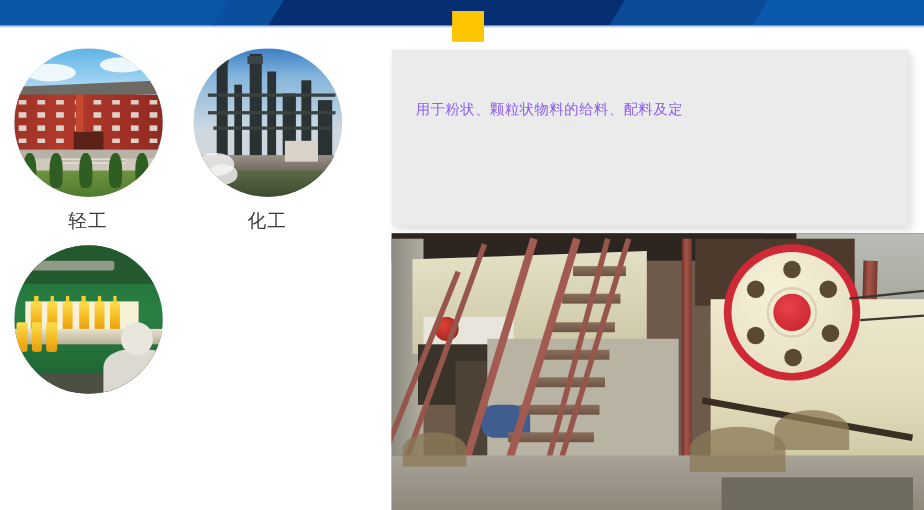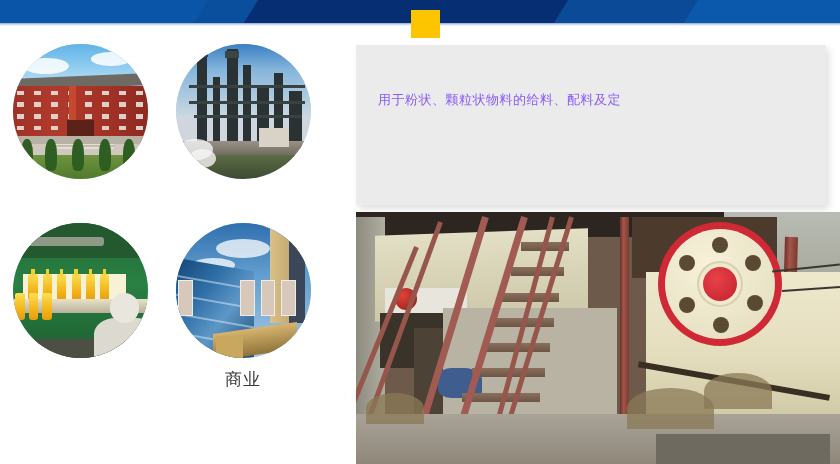--- a/index.html
+++ b/index.html
@@ -502,20 +502,21 @@
       <div class="ground-plaza"></div>
       <div class="stairs"></div>
       <div class="road"></div>
       <div class="green-band"></div>
       <div class="tree" style="left:6%;"></div>
       <div class="tree" style="left:24%;"></div>
       <div class="tree" style="left:44%;"></div>
       <div class="tree" style="left:64%;"></div>
       <div class="tree" style="left:82%;"></div>
     </div>
+    <div class="industry-label">轻工</div>
   </div>
 
   <div class="industry-cell cell-1">
     <div class="circle-photo">
       <div class="chem-sky"></div>
       <div class="chem-silhouette">
         <div class="tower" style="left:16%;bottom:0;width:7%;height:96%;"></div>
         <div class="tower" style="left:28%;bottom:0;width:5%;height:72%;"></div>
         <div class="tower" style="left:38%;bottom:0;width:8%;height:100%;"></div>
         <div class="tower" style="left:50%;bottom:0;width:6%;height:84%;"></div>
@@ -528,20 +529,21 @@
         <div class="pipe-h" style="left:10%;top:52%;width:86%;"></div>
         <div class="pipe-h" style="left:14%;top:66%;width:80%;"></div>
       </div>
       <div class="chem-deck"></div>
       <div class="chem-building" style="left:62%;top:62%;width:22%;height:14%;"></div>
       <div class="chem-building" style="left:36%;top:84%;width:20%;height:11%;"></div>
       <div class="chem-ground"></div>
       <div class="chem-steam" style="left:2%;top:70%;width:26%;height:16%;"></div>
       <div class="chem-steam" style="left:10%;top:78%;width:20%;height:14%;"></div>
     </div>
+    <div class="industry-label">化工</div>
   </div>
 
   <div class="industry-cell cell-2">
     <div class="circle-photo">
       <div class="oil-bg"></div>
       <div class="oil-machine-top"></div>
       <div class="oil-machine-bar"></div>
       <div class="oil-panel">
         <div class="bottle" style="left:5%;">
             <div class="bottle-neck"></div>
@@ -565,42 +567,20 @@
       <div class="oil-conveyor"></div>
       <div class="bottle" style="left:2%;top:52%;height:20%;width:7%;"></div>
       <div class="bottle" style="left:12%;top:52%;height:20%;width:7%;"></div>
       <div class="bottle" style="left:22%;top:52%;height:20%;width:7%;"></div>
       <div class="oil-lower"></div>
       <div class="oil-worker-body"></div>
       <div class="oil-worker-head"></div>
     </div>
   </div>
 
-  <div class="industry-cell cell-3">
-    <div class="circle-photo">
-      <div class="com-sky"></div>
-      <div class="com-cloud" style="left:30%;top:12%;width:40%;height:14%;"></div>
-      <div class="com-cloud" style="left:12%;top:26%;width:32%;height:10%;"></div>
-      <div class="com-tower"></div>
-      <div class="com-tower-dark"></div>
-      <div class="com-glass">
-        <div class="com-glass-line" style="top:18%;"></div>
-        <div class="com-glass-line" style="top:38%;"></div>
-        <div class="com-glass-line" style="top:58%;"></div>
-        <div class="com-glass-line" style="top:78%;"></div>
-      </div>
-      <div class="com-billboard" style="left:2%;"></div>
-      <div class="com-billboard" style="left:48%;"></div>
-      <div class="com-billboard" style="left:63%;"></div>
-      <div class="com-billboard" style="left:78%;"></div>
-      <div class="com-awning"></div>
-      <div class="com-base"></div>
-    </div>
-    <div class="industry-label">商业</div>
-  </div>
 </div>
 
 <div id="description-panel">
   <div class="desc-line">用于粉状、颗粒状物料的给料、配料及定</div>
 </div>
 
 <div id="machine-photo">
   <div class="ph-sky"></div>
   <div class="ph-dark-top"></div>
   <div class="ph-pillar-left"></div>

